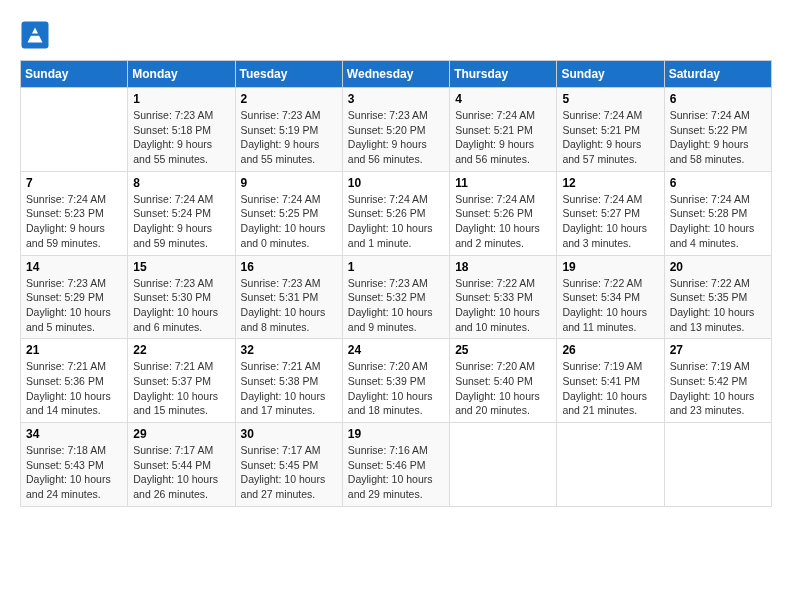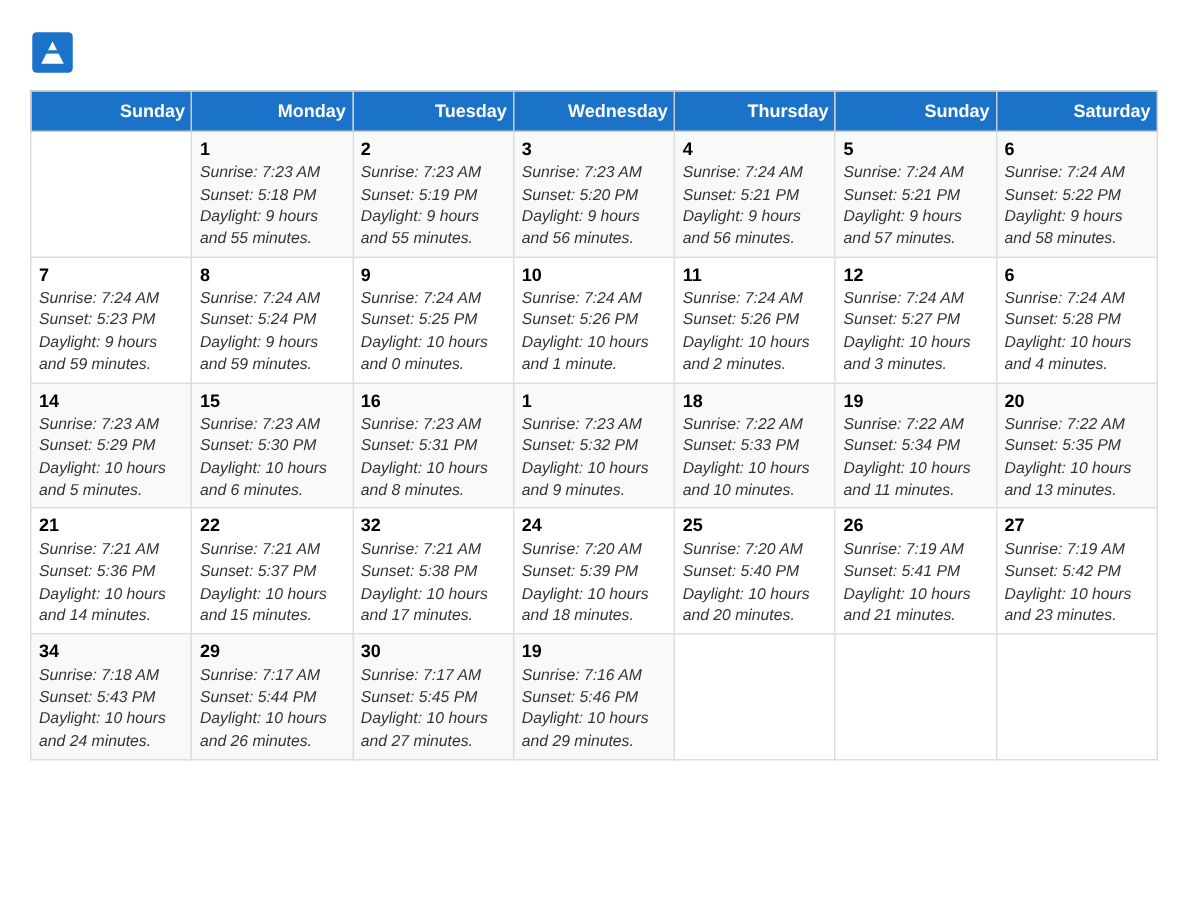--- a/index.html
+++ b/index.html
@@ -39,21 +39,21 @@
     }
     table {
       width: 100%;
       border-collapse: collapse;
       font-size: 11px;
     }
     thead tr th {
       background-color: #1a73c8;
       color: #fff;
       padding: 6px 4px;
-      text-align: right;
+      text-align: left;
       font-size: 12px;
       font-weight: bold;
       border: 1px solid #ccc;
     }
     tbody tr td {
       vertical-align: top;
       padding: 4px 5px;
       border: 1px solid #ddd;
       height: 80px;
       width: 107px;
@@ -65,21 +65,20 @@
     .day-num {
       font-weight: bold;
       font-size: 12px;
       display: block;
       margin-bottom: 2px;
     }
     .day-detail {
       color: #333;
       font-size: 10.5px;
       line-height: 1.4;
-      font-style: italic;
     }
     .empty {
       background: #fff !important;
     }
   </style>
 </head>
 <body>
 
 <div class="header">
   <div class="logo">

